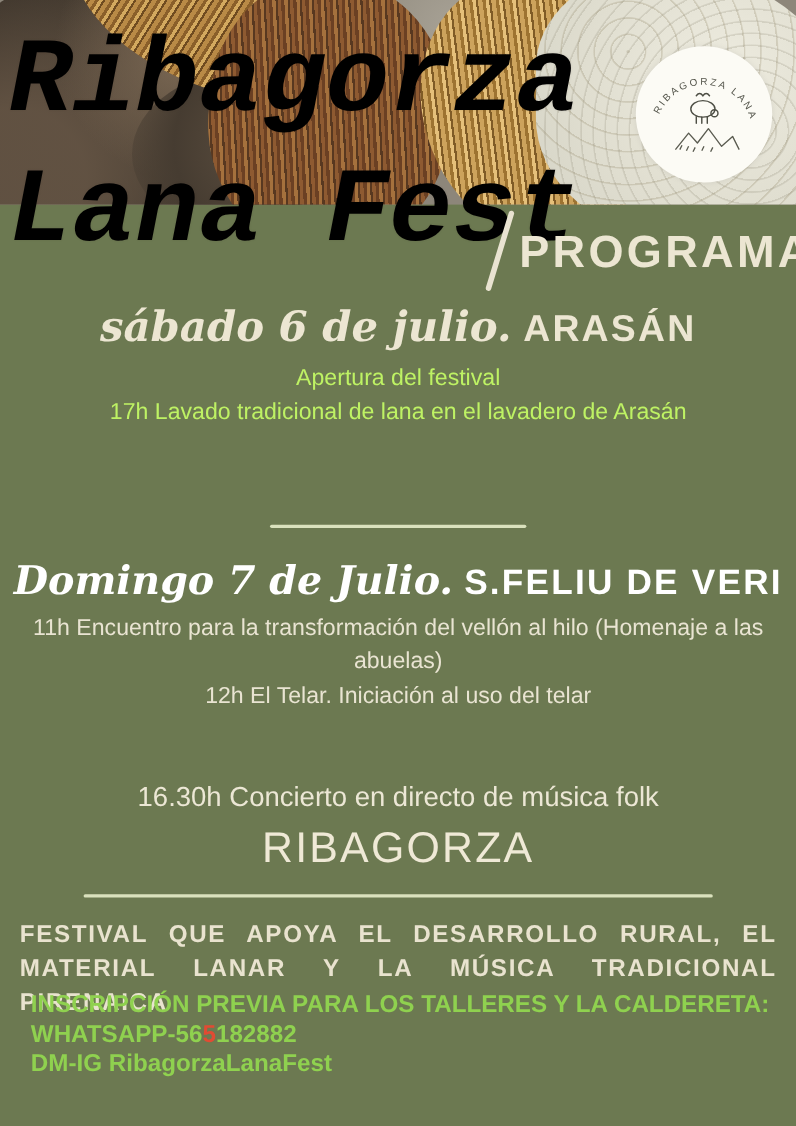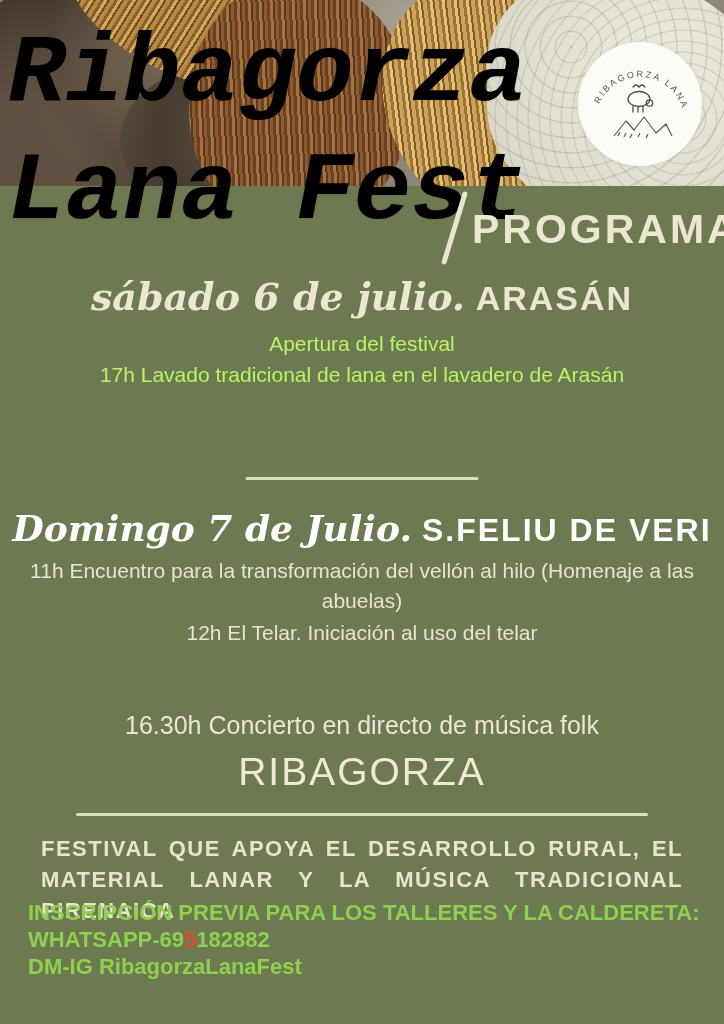--- a/index.html
+++ b/index.html
@@ -84,21 +84,21 @@
   .div1 { top:477px; width:233px; height:3px; }
   .div2 { top:813px; width:572px; height:3px; }
 
   .sun-head { top:504px; font-size:36px; line-height:48px; color:#ffffff; white-space:nowrap; }
   .sun-head .caps { font-size:32px; }
   .sun-items { top:556px; font-size:21px; line-height:30px; color:#e9e4d2; }
   .sun-items .wrap2 { max-width:692px; margin:0 auto 2px auto; }
   .concert { top:708px; font-size:25px; line-height:34px; color:#ece7d5; }
   .band { top:750px; font-size:39px; line-height:44px; letter-spacing:2px; color:#efe9d6; }
 
-  .tagline { top:833px; padding:0 41px; color:#e9e3cf; font-weight:bold; font-size:22px;
+  .tagline { top:833px; padding:0 18px; color:#e9e3cf; font-weight:bold; font-size:22px;
              line-height:31px; letter-spacing:1.5px; }
   .tagline div { text-align:justify; text-align-last:justify; }
 
   .contact { top:899px; text-align:left; padding-left:28px; color:#8fd14f;
              font-size:22px; line-height:27px;font-weight:bold; }
   .hl-red { color:#e14b33; }
 </style>
 </head>
 <body>
 
@@ -168,17 +168,17 @@
 
   <div class="divider div2"></div>
 
   <div class="sec tagline">
     <div>FESTIVAL QUE APOYA EL DESARROLLO RURAL, EL</div>
     <div>MATERIAL LANAR Y LA MÚSICA TRADICIONAL PIRENAICA</div>
   </div>
 
   <div class="sec contact">
     <div>INSCRIPCIÓN PREVIA PARA LOS TALLERES Y LA CALDERETA:</div>
-    <div><span>WHATSAPP-69</span><span class="hl-red">5</span><span>182882</span></div>
+    <div><span>WHATSAPP-56</span><span class="hl-red">5</span><span>182882</span></div>
     <div>DM-IG RibagorzaLanaFest</div>
   </div>
 
 </div>
 
 </body></html>

